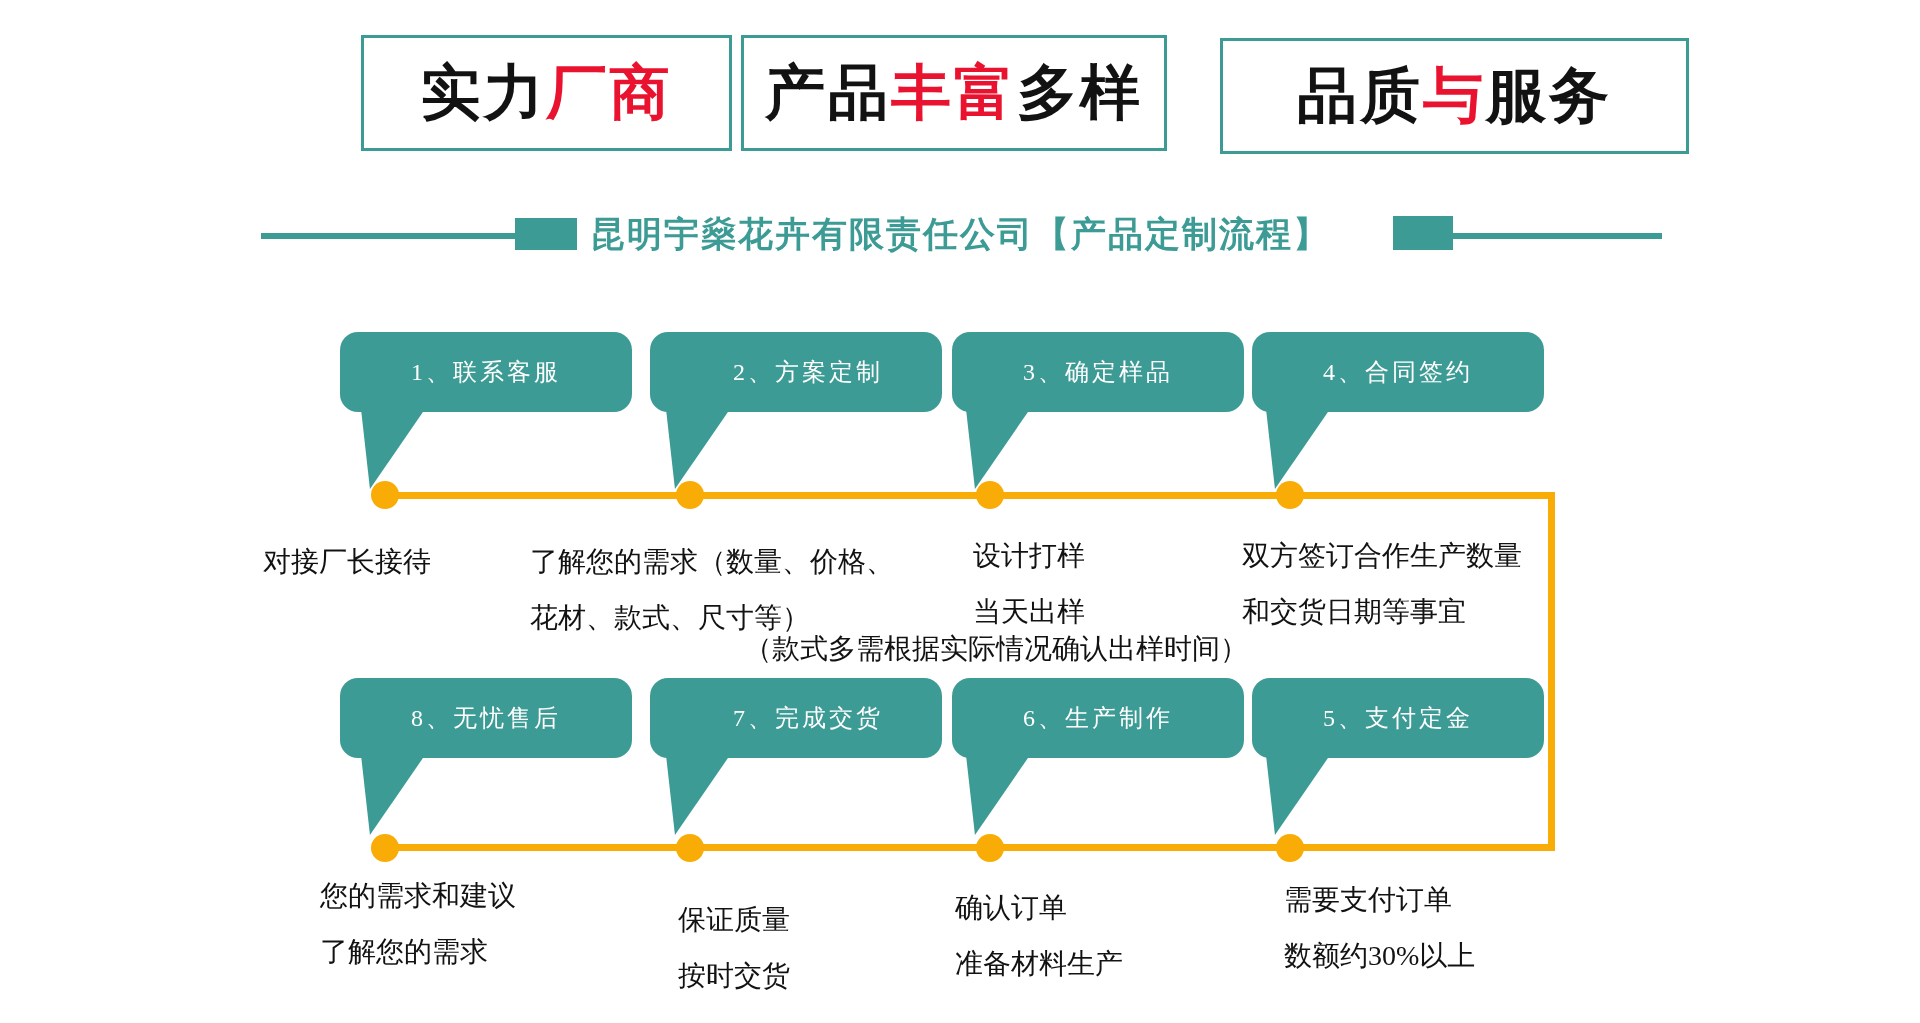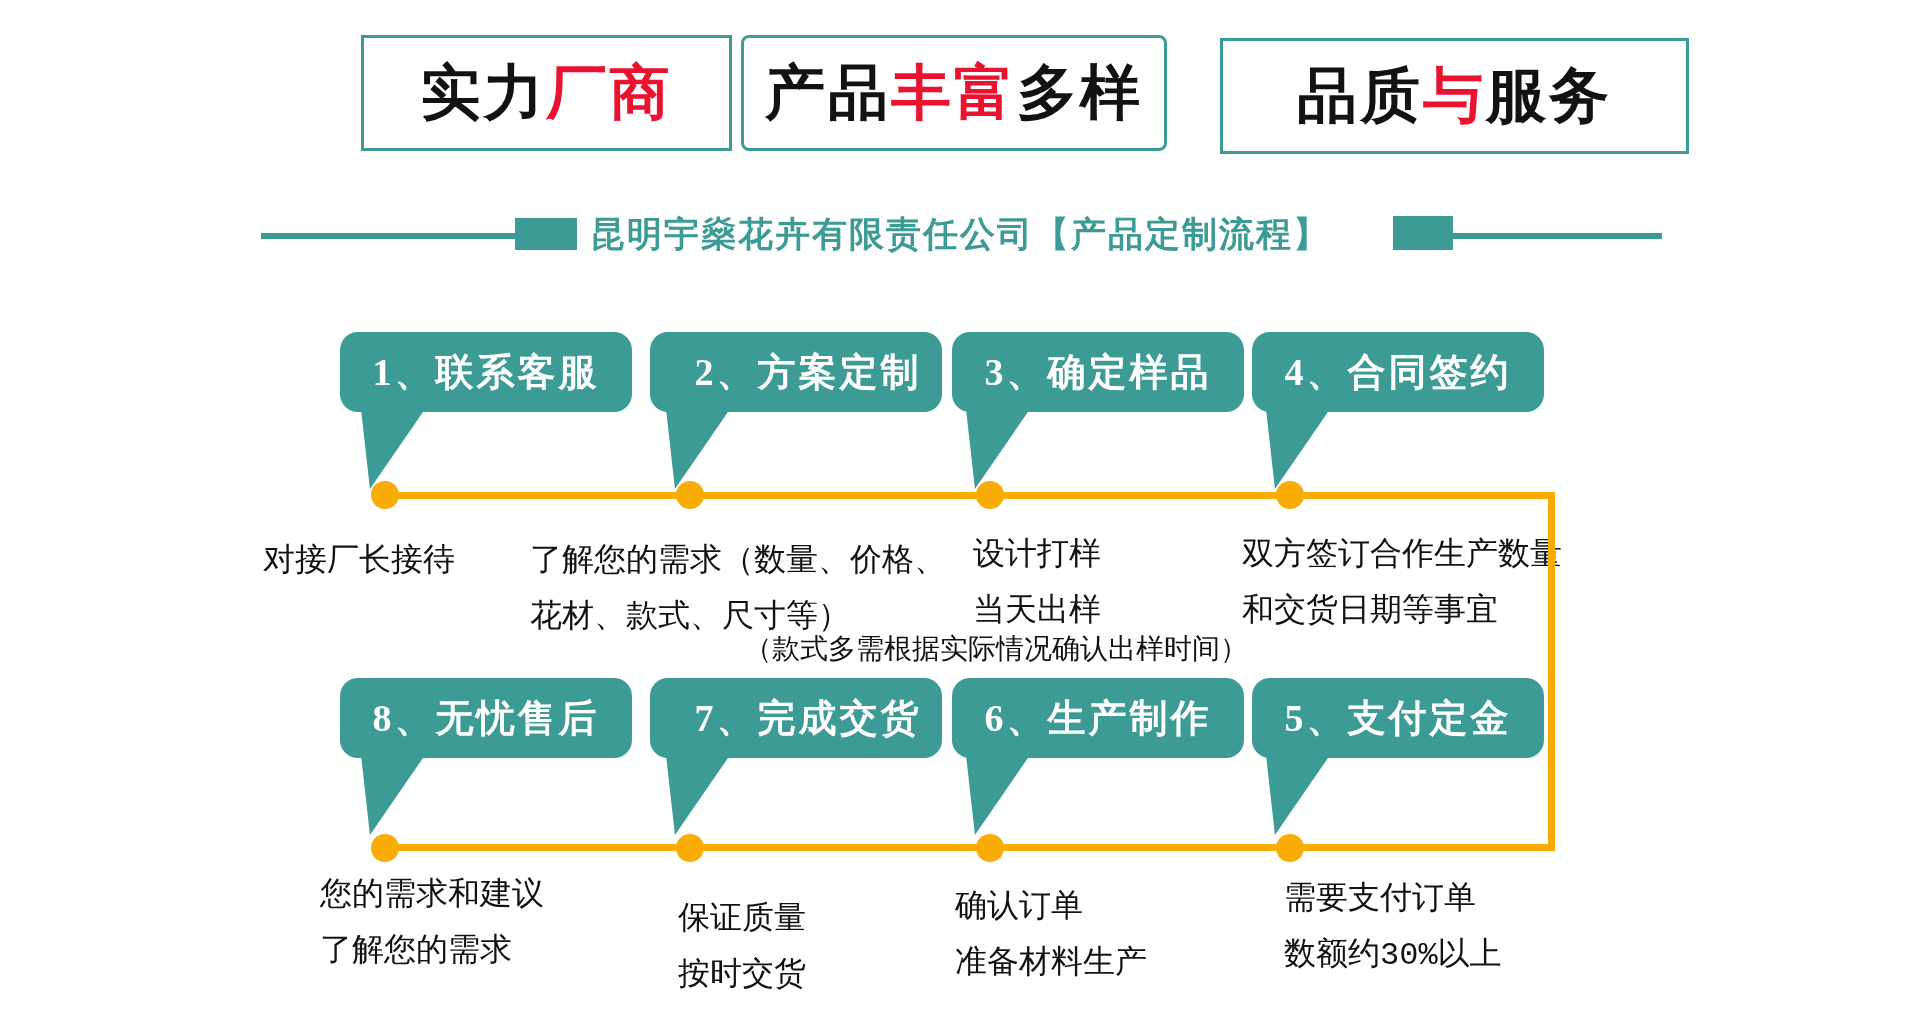--- a/index.html
+++ b/index.html
@@ -10,21 +10,21 @@
   body{font-family:"Liberation Sans",sans-serif;}
   .stage{position:relative;width:1920px;height:1023px;background:#ffffff;overflow:hidden;}
 
   
   .badge{position:absolute;top:35px;height:116px;background:#fff;border:3px solid var(--teal);
          display:flex;align-items:center;justify-content:center;
          font-family:"Liberation Sans","DejaVu Sans",sans-serif;font-weight:bold;font-size:60px;
          color:var(--ink);letter-spacing:3px;white-space:nowrap;}
   .badge .red{color:var(--red);}
   .badge1{left:333px;width:371px;margin-left:28px;}
-  .badge2{left:741px;width:426px;border-radius:8px;}
+  .badge2{left:741px;width:426px;}
   .badge3{left:1220px;top:38px;width:469px;}
 
   
   .tline{position:absolute;height:6px;background:var(--teal);}
   .tline-left{left:261px;top:233px;width:254px;}
   .tline-right{left:1453px;top:233px;width:209px;}
   .tblock{position:absolute;background:var(--teal);}
   .tblock-left{left:515px;top:218px;width:62px;height:32px;}
   .tblock-right{left:1393px;top:216px;width:60px;height:34px;}
   .section-title{position:absolute;left:590px;top:211px;
@@ -36,32 +36,32 @@
   .oline-top{left:385px;top:492px;width:1167px;height:7px;}
   .oline-right{left:1548px;top:492px;width:7px;height:359px;}
   .oline-bottom{left:385px;top:844px;width:1167px;height:7px;}
   .dot{position:absolute;width:28px;height:28px;border-radius:50%;background:var(--orange);z-index:2;}
   .dot-t{top:481px;} .dot-b{top:834px;}
   .dx1{left:371px;} .dx2{left:676px;} .dx3{left:976px;} .dx4{left:1276px;}
 
   
   .bubble{position:absolute;width:292px;height:80px;background:var(--teal);border-radius:18px;
           display:flex;align-items:center;justify-content:center;color:#fff;
-          font-family:"Liberation Serif","DejaVu Serif",serif;font-weight:bold;
-          font-size:38px;letter-spacing:3px;white-space:nowrap;z-index:3;}
+          font-family:"Liberation Serif","DejaVu Serif",serif;font-weight:normal;
+          font-size:24px;letter-spacing:3px;white-space:nowrap;z-index:3;}
   .row-top{top:332px;} .row-bottom{top:678px;}
   .c1{left:340px;} .c2{left:650px;padding-left:24px;} .c3{left:952px;} .c4{left:1252px;}
   .tail{position:absolute;width:64px;height:80px;background:var(--teal);
         clip-path:polygon(0 0,100% 0,14% 100%);z-index:2;}
   .tail-top{top:409px;} .tail-bottom{top:755px;}
   .tx1{left:361px;} .tx2{left:666px;} .tx3{left:966px;} .tx4{left:1266px;}
 
   
-  .desc{position:absolute;font-family:Liberation Mono, monospace;
-        font-size:32px;color:var(--ink);line-height:56px;white-space:nowrap;}
+  .desc{position:absolute;font-family:Liberation Serif, serif;
+        font-size:28px;color:var(--ink);line-height:56px;white-space:nowrap;}
   .desc-t1{left:263px;top:534px;}
   .desc-t2{left:530px;top:534px;}
   .desc-t3{left:973px;top:528px;}
   .desc-t4{left:1242px;top:528px;}
   .desc-b1{left:320px;top:868px;}
   .desc-b2{left:678px;top:892px;}
   .desc-b3{left:955px;top:880px;}
   .desc-b4{left:1284px;top:872px;}
   .note{position:absolute;left:744px;top:630px;
         font-family:"Liberation Serif","DejaVu Serif",serif;font-size:28px;color:var(--ink);

